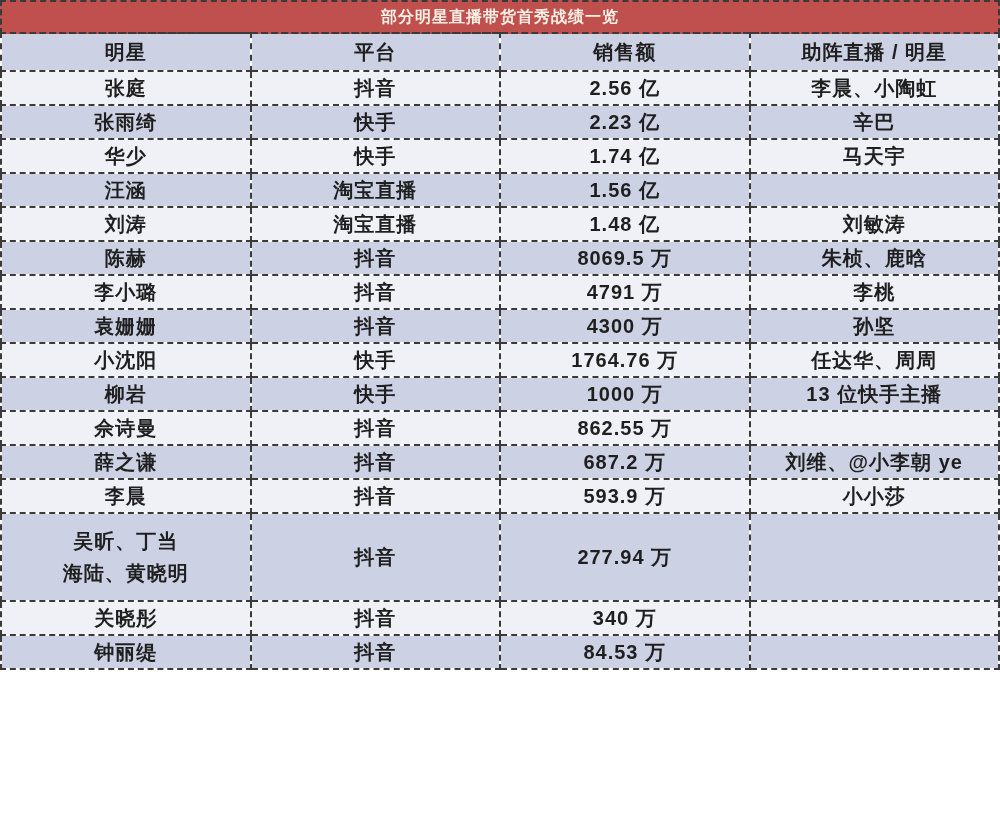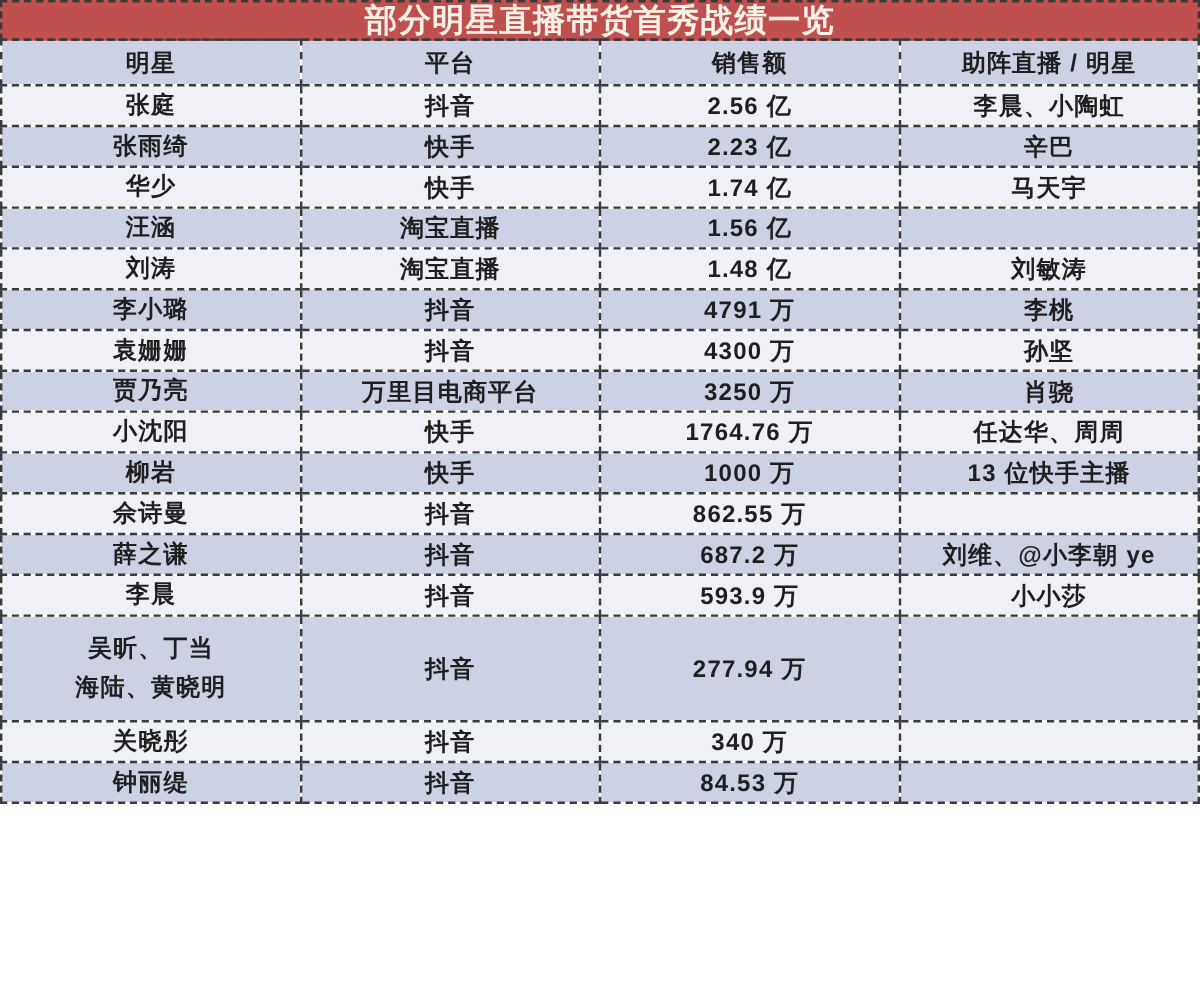--- a/index.html
+++ b/index.html
@@ -18,21 +18,21 @@
     color:var(--text-color);
     overflow:hidden;
   }
   .wrap{width:1000px;height:830px;box-sizing:border-box;}
   .title-bar{
     box-sizing:border-box;
     height:34px;
     background:var(--title-bg);
     border:2px dashed var(--border-color);
     color:var(--title-text);
-    font-size:27px;
+    font-size:16px;
     letter-spacing:1px;
     display:flex;align-items:center;justify-content:center;
   }
   table.results{
     width:1000px;
     border-collapse:collapse;
     table-layout:fixed;
     margin-top:-2px;
   }
   table.results th,
@@ -101,36 +101,36 @@
           <td class="cell-sales">1.56 亿</td>
           <td class="cell-assist"></td>
         </tr>
         <tr>
           <td class="cell-star">刘涛</td>
           <td class="cell-platform">淘宝直播</td>
           <td class="cell-sales">1.48 亿</td>
           <td class="cell-assist">刘敏涛</td>
         </tr>
         <tr>
+          <td class="cell-star">陈赫</td>
+          <td class="cell-platform">抖音</td>
+          <td class="cell-sales">8069.5 万</td>
+          <td class="cell-assist">朱桢、鹿晗</td>
+        </tr>
+        <tr>
           <td class="cell-star">李小璐</td>
           <td class="cell-platform">抖音</td>
           <td class="cell-sales">4791 万</td>
           <td class="cell-assist">李桃</td>
         </tr>
         <tr>
           <td class="cell-star">袁姗姗</td>
           <td class="cell-platform">抖音</td>
           <td class="cell-sales">4300 万</td>
           <td class="cell-assist">孙坚</td>
-        </tr>
-        <tr>
-          <td class="cell-star">贾乃亮</td>
-          <td class="cell-platform">万里目电商平台</td>
-          <td class="cell-sales">3250 万</td>
-          <td class="cell-assist">肖骁</td>
         </tr>
         <tr>
           <td class="cell-star">小沈阳</td>
           <td class="cell-platform">快手</td>
           <td class="cell-sales">1764.76 万</td>
           <td class="cell-assist">任达华、周周</td>
         </tr>
         <tr>
           <td class="cell-star">柳岩</td>
           <td class="cell-platform">快手</td>

